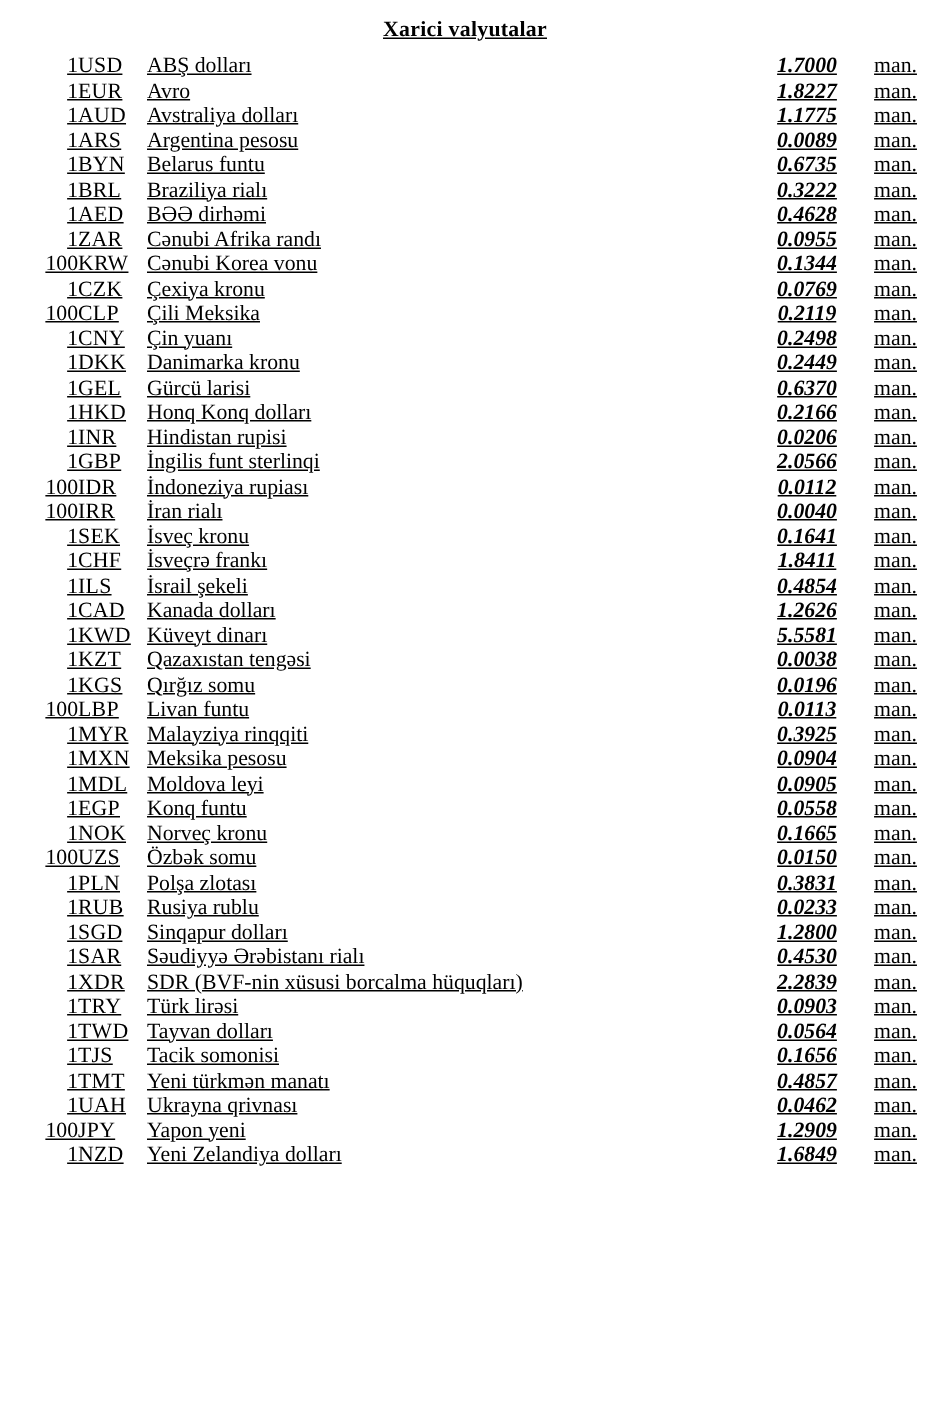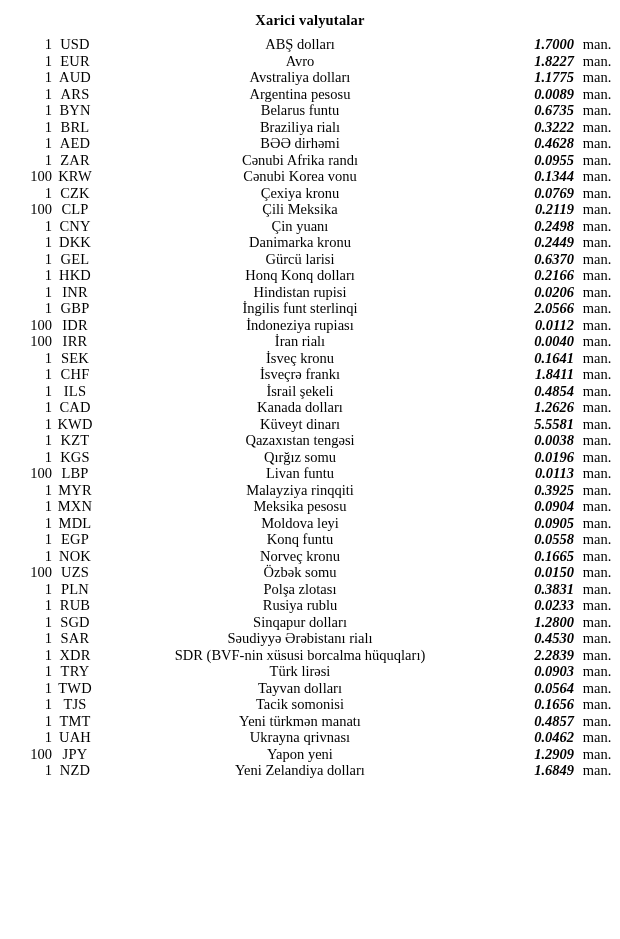--- a/index.html
+++ b/index.html
@@ -13,20 +13,21 @@
     font-family: "Liberation Serif", serif;
     color: #000000;
     overflow: hidden;
   }
   .page {
     width: 620px;
     height: 696px;
     position: relative;
     box-sizing: border-box;
     padding: 8px 0 0 0;
+    text-decoration: underline;
   }
   .doc-title {
     text-align: center;
     font-family: "Liberation Serif", serif;
     font-weight: bold;
     font-size: 14.5px;
     letter-spacing: 0.2px;
     margin: 4px 0 7px 0;
   }
   table.rates {
@@ -41,31 +42,31 @@
     vertical-align: baseline;
     white-space: nowrap;
   }
   td.qty {
     width: 52px;
     text-align: right;
     padding-right: 6px;
   }
   td.code {
     width: 46px;
-    text-align: center;
+    text-align: left;
     letter-spacing: 0.2px;
   }
   td.name {
     width: auto;
     padding-left: 10px;
-    text-align: center;
+    text-align: left;
   }
   td.rate {
     width: 72px;
-    text-align: right;
+    text-align: center;
     font-weight: bold;
     font-style: italic;
     font-size: 13.5px;
     padding-right: 8px;
   }
   td.unit {
     width: 46px;
     text-align: center;
     font-size: 14px;
   }

